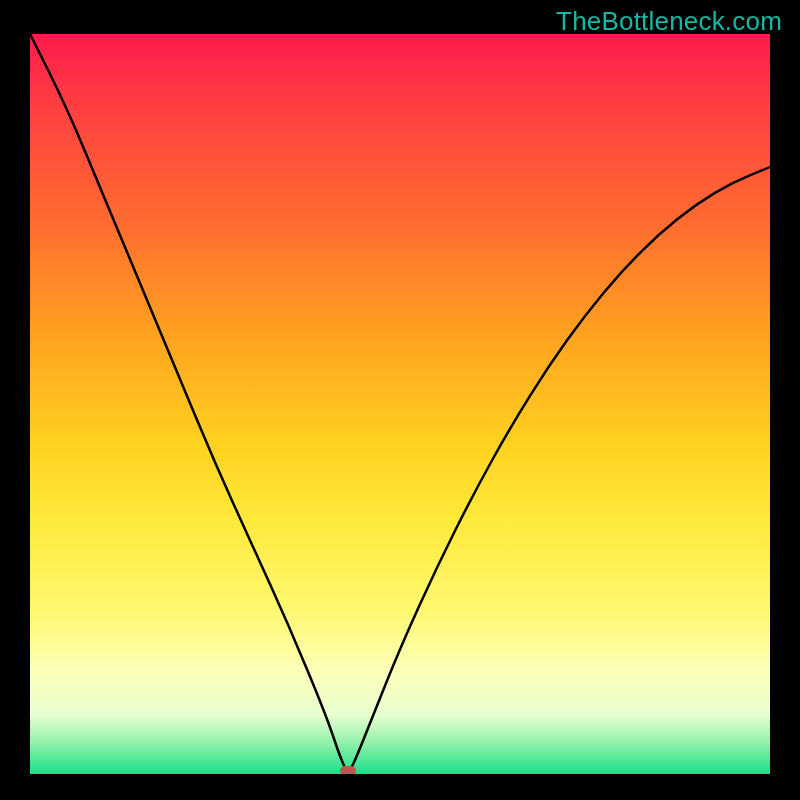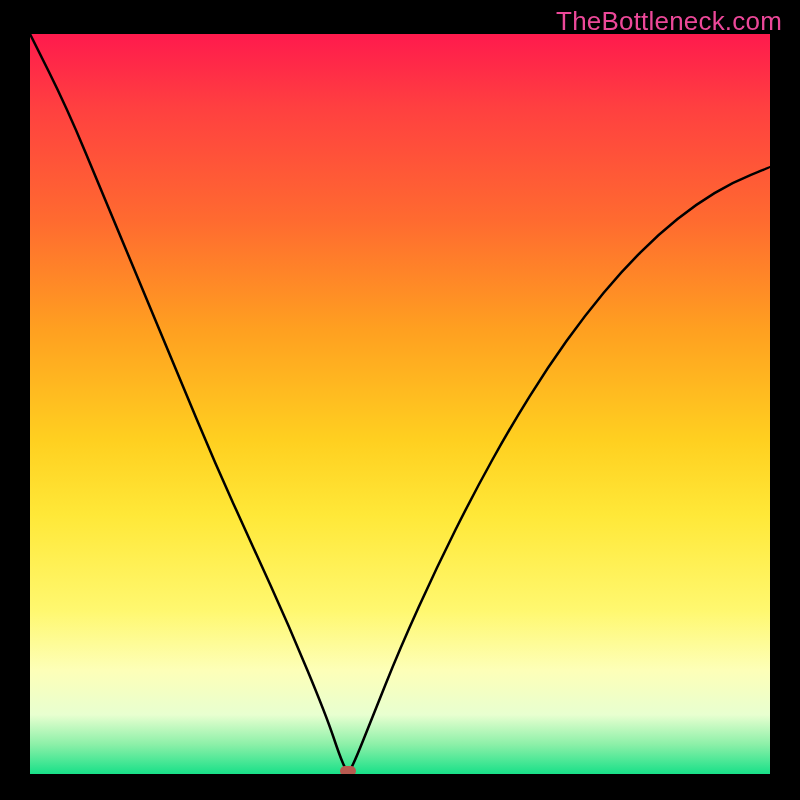--- a/index.html
+++ b/index.html
@@ -16,21 +16,21 @@
     left: 0;
     top: 0;
     width: 800px;
     height: 800px;
     background: #000;
   }
   .watermark {
     position: absolute;
     top: 6px;
     right: 18px;
-    color: #ec4899;
+    color: #14b8a6;
     font-size: 26px;
     font-weight: 400;
     letter-spacing: 0.2px;
     user-select: none;
   }
   .plot-area {
     position: absolute;
     left: 30px;
     top: 34px;
     width: 740px;

